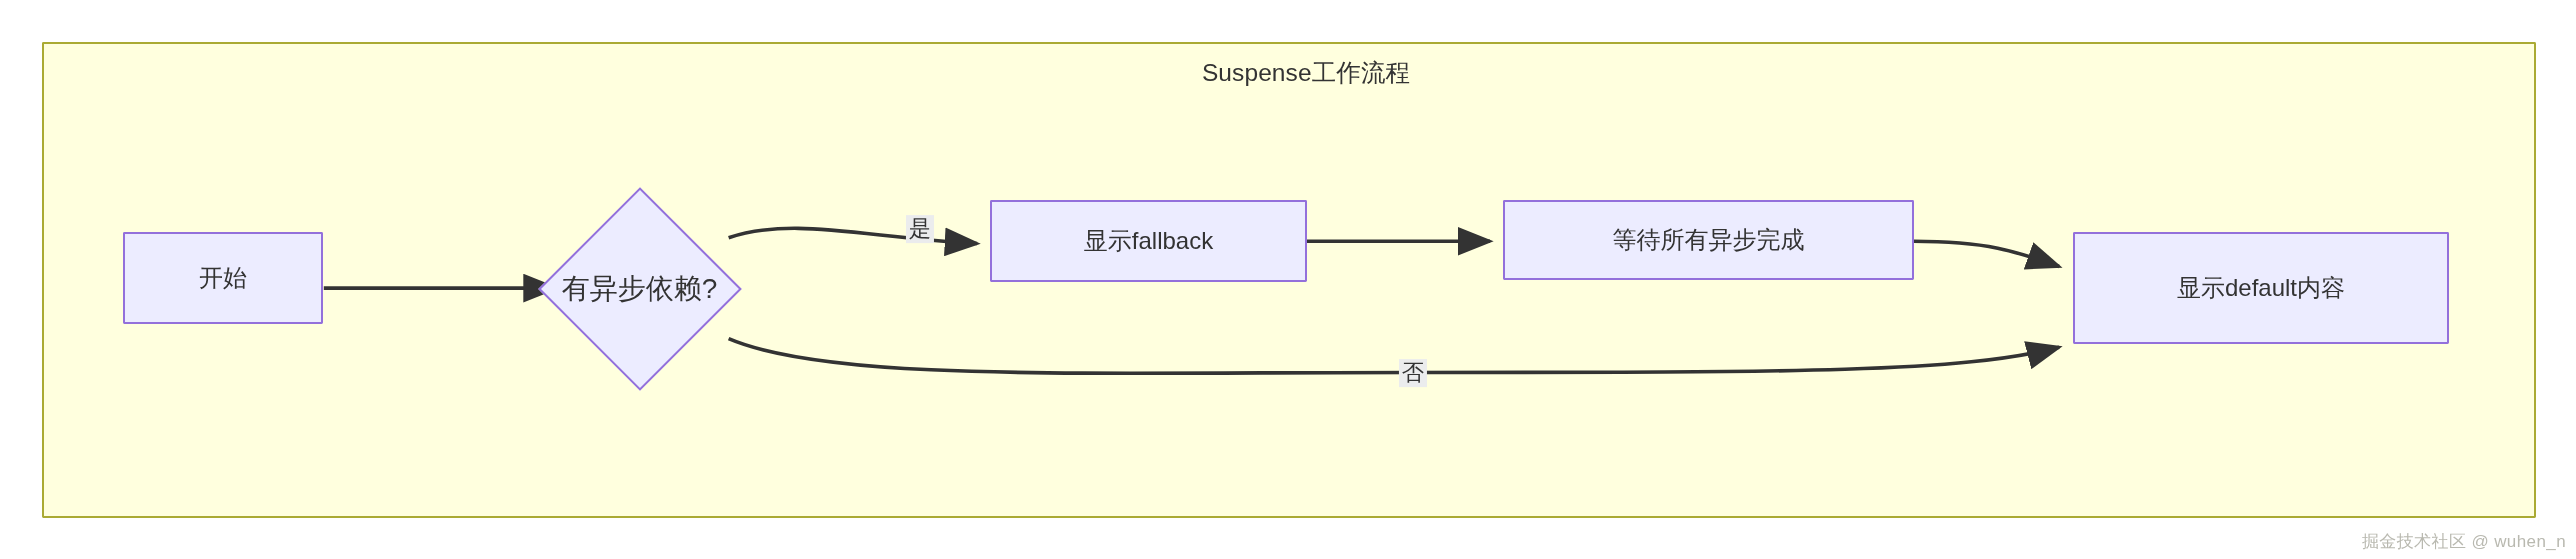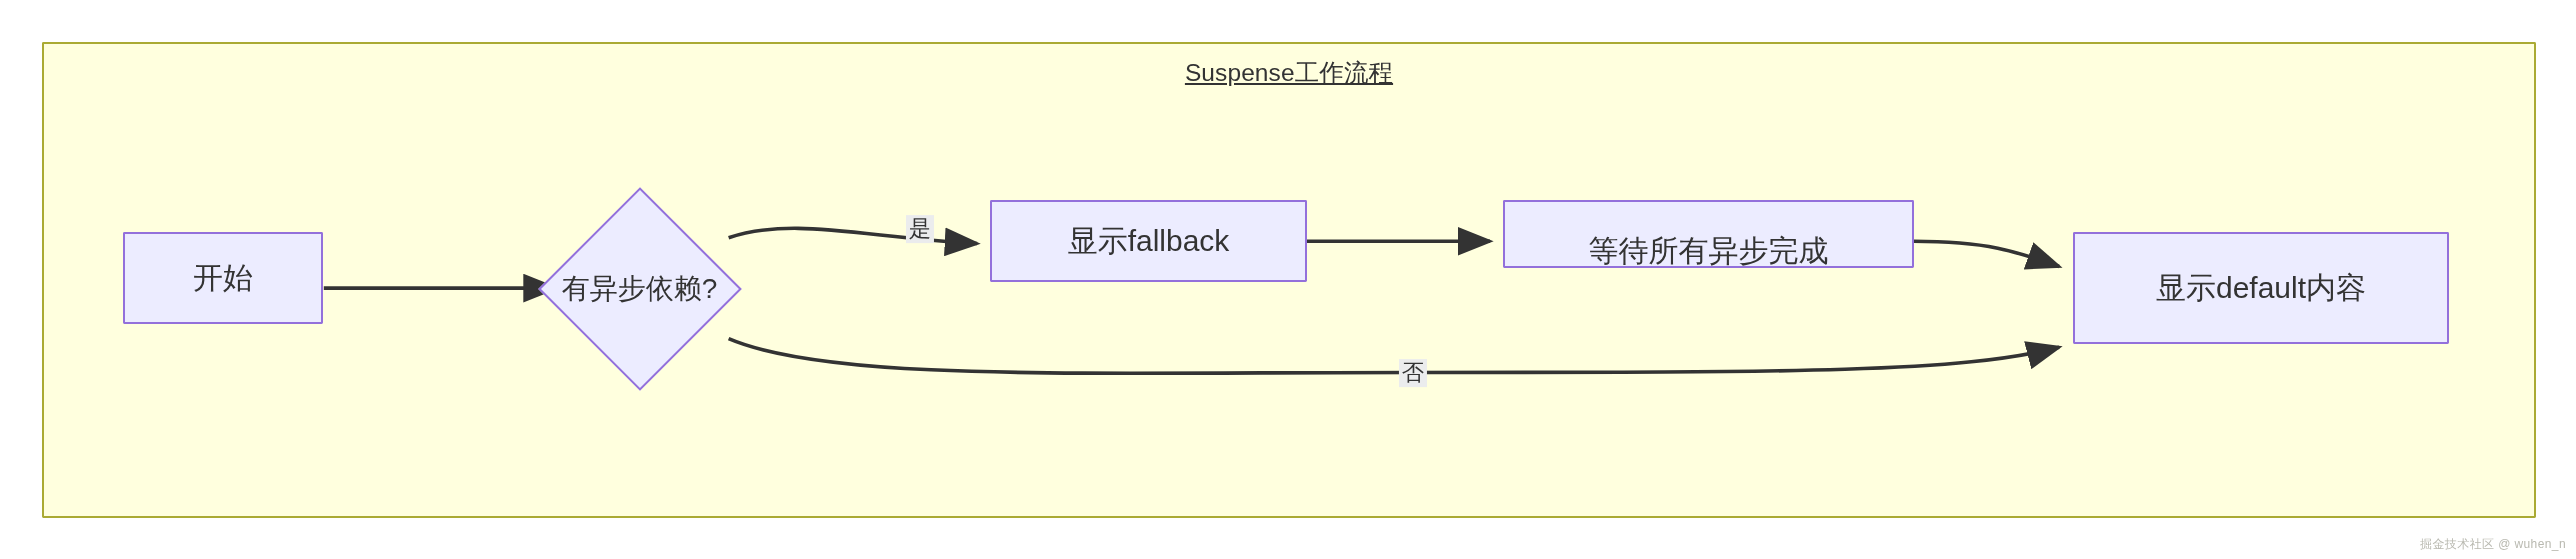--- a/index.html
+++ b/index.html
@@ -30,29 +30,28 @@
     width: 2494px;
     height: 476px;
     background: #ffffde;
     border: 2.2px solid #aaaa33;
     box-sizing: border-box;
     border-radius: 1.4px;
   }
 
   .subgraph-title {
     position: absolute;
-    left: 0;
+    left: 17px;
     top: 11.5px;
     width: 100%;
     text-align: center;
     font-size: 24.5px;
     color: #333333;
     letter-spacing: 0.1px;
     white-space: nowrap;
-    text-decoration: underline;
   }
 
   
   #edge-layer {
     position: absolute;
     left: 0;
     top: 0;
     width: 2576px;
     height: 559px;
     pointer-events: none;
@@ -63,29 +62,29 @@
     position: absolute;
     background: #ececff;
     border: 2.2px solid #9370db;
     box-sizing: border-box;
     display: flex;
     align-items: center;
     justify-content: center;
     border-radius: 1.4px;
   }
   .node-rect .node-label {
-    font-size: 30px;
+    font-size: 24px;
     color: #333333;
     white-space: nowrap;
     line-height: 1;
   }
 
   #node-start    { left: 123px;  top: 232px; width: 200px; height: 92px; }
   #node-fallback { left: 990px; top: 200px; width: 317px; height: 82px; }
-  #node-waitall  { left: 1503px; top: 200px; width: 411px; height: 68px; align-items: flex-end; }
+  #node-waitall  { left: 1503px; top: 200px; width: 411px; height: 80px; }
   #node-default  { left: 2073px; top: 232px; width: 376px; height: 112px; }
 
   
   #node-decision {
     position: absolute;
     left: 537px;
     top: 186px;
     width: 205px;
     height: 205px;
   }
@@ -125,21 +124,21 @@
     transform: translate(-50%, -50%);
   }
   #edge-label-yes { left: 920px; top: 229px; }
   #edge-label-no  { left: 1413px; top: 373px; }
 
   
   .watermark {
     position: absolute;
     right: 10px;
     bottom: 5.8px;
-    font-size: 12px;
+    font-size: 17px;
     color: #b9b9b0;
     white-space: nowrap;
     letter-spacing: 0.4px;
     text-align: center;
   }
 </style>
 </head>
 <body>
 
 <div id="diagram-root">

